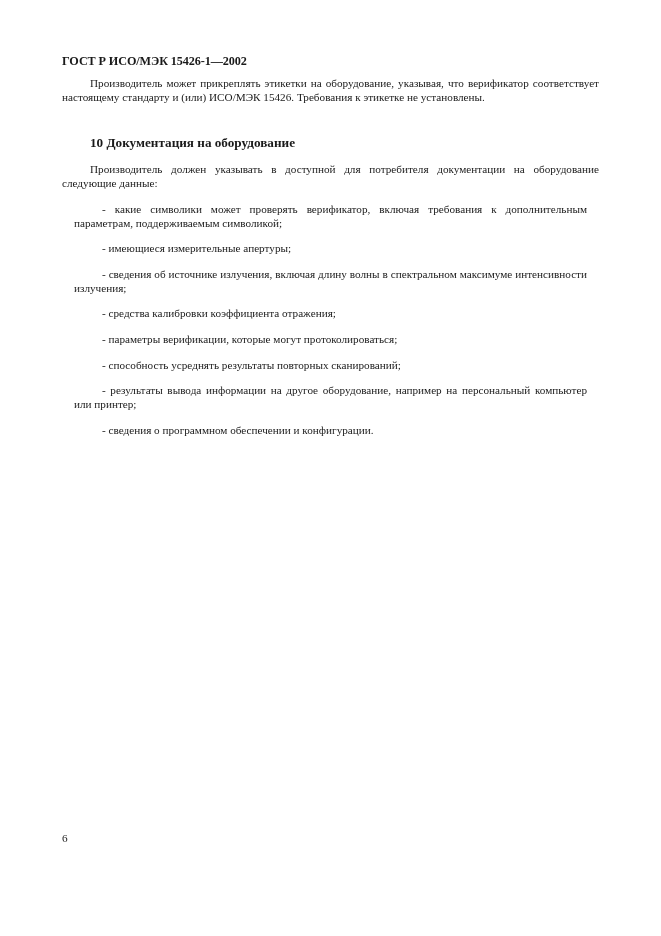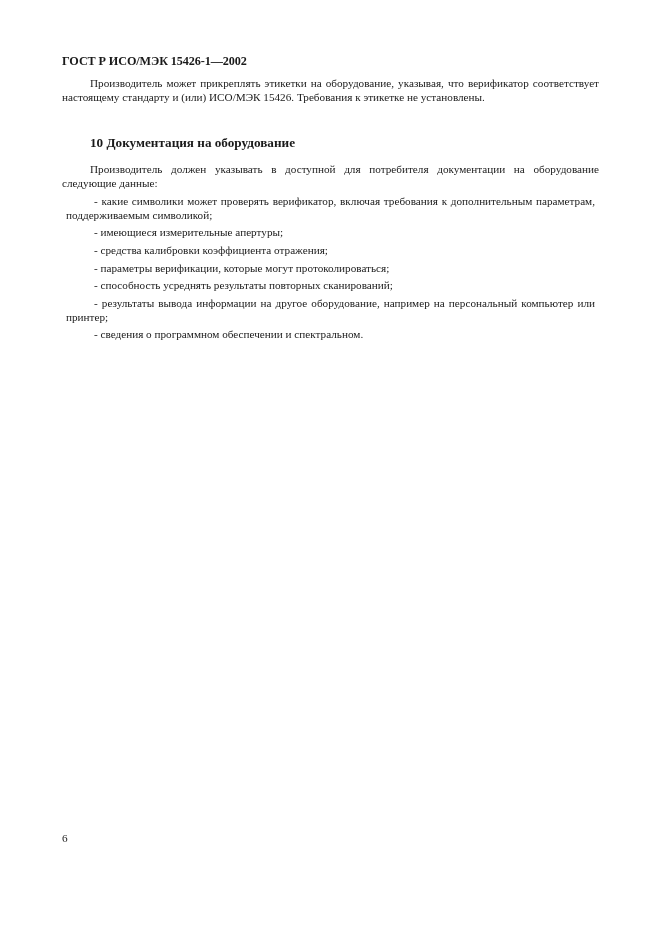--- a/index.html
+++ b/index.html
@@ -47,21 +47,21 @@
       font-size: 13.2px;
       font-weight: bold;
       margin: 31px 0 12px 0;
       padding-left: 28px;
       text-indent: 0;
       line-height: 16px;
     }
     .list { margin: 0; padding: 0; list-style: none; }
     .list li {
       text-indent: 28px;
-      margin: 4px;
+      margin: 12px;
     }
     .page-number {
       position: absolute;
       left: 62px;
       top: 832px;
       font-size: 11.2px;
     }
   </style>
 </head>
 <body>
@@ -72,22 +72,23 @@
   <div class="content">
     <p class="para">Производитель может прикреплять этикетки на оборудование, указывая, что верификатор соответствует настоящему стандарту и (или) ИСО/МЭК 15426. Требования к этикетке не установлены.</p>
 
     <div class="section-title">10  Документация на оборудование</div>
 
     <p class="para">Производитель должен указывать в доступной для потребителя документации на оборудование следующие данные:</p>
 
     <ul class="list">
       <li>- какие символики может проверять верификатор, включая требования к дополнительным параметрам, поддерживаемым символикой;</li>
       <li>- имеющиеся измерительные апертуры;</li>
+      <li>- сведения об источнике излучения, включая длину волны в спектральном максимуме интенсивности излучения;</li>
       <li>- средства калибровки коэффициента отражения;</li>
       <li>- параметры верификации, которые могут протоколироваться;</li>
       <li>- способность усреднять результаты повторных сканирований;</li>
       <li>- результаты вывода информации на другое оборудование, например на персональный компьютер или принтер;</li>
-      <li>- сведения о программном обеспечении и спектральном.</li>
+      <li>- сведения о программном обеспечении и конфигурации.</li>
     </ul>
   </div>
 
   <div class="page-number">6</div>
 </div>
 
 </body></html>

